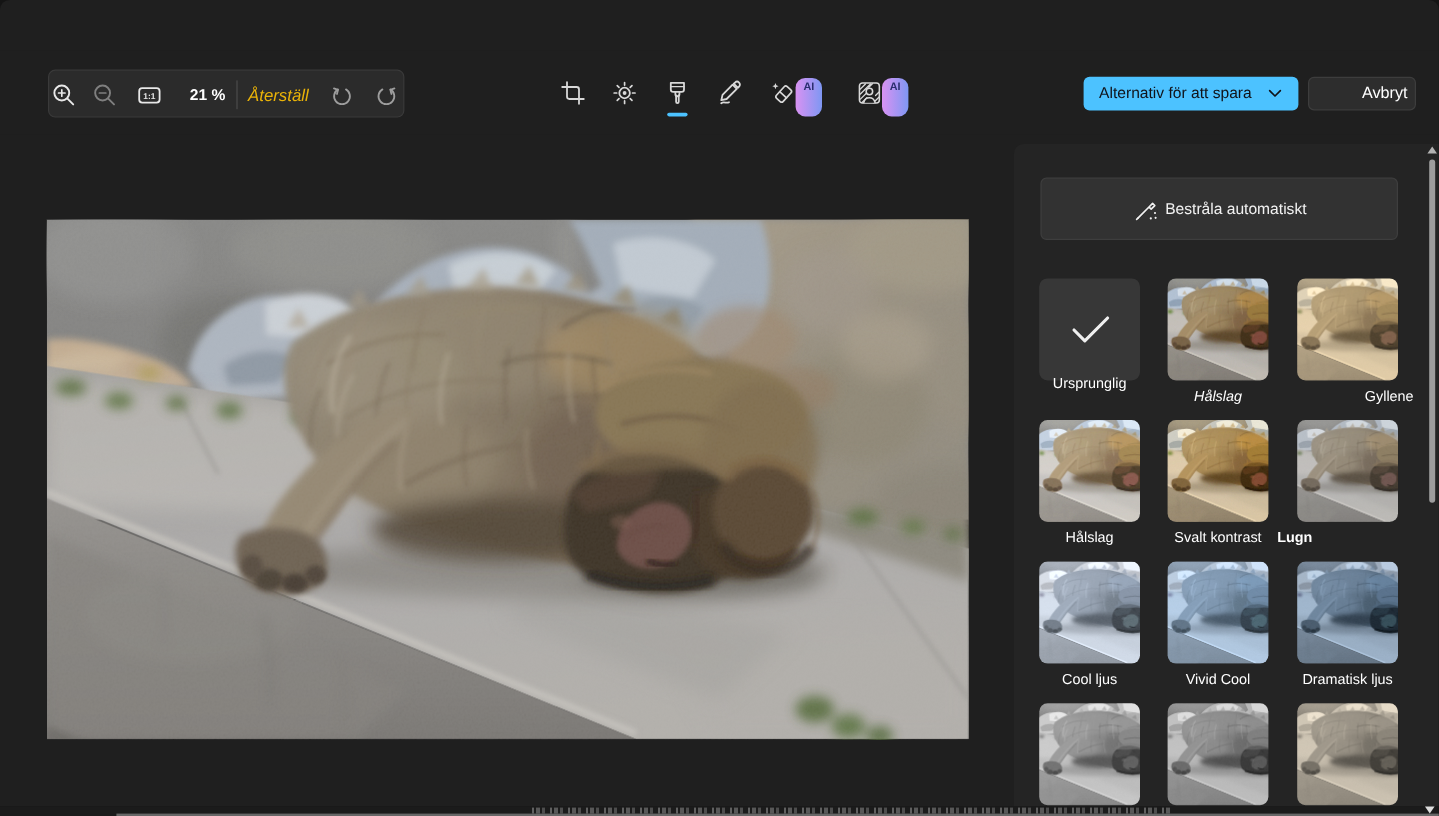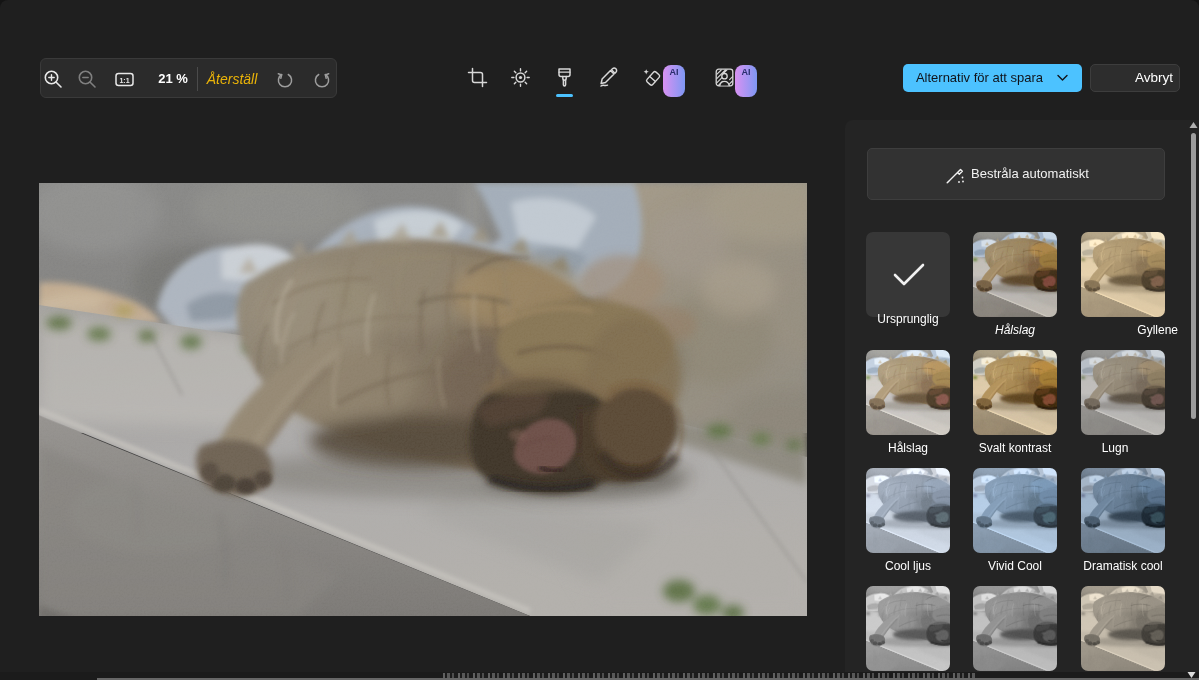--- a/index.html
+++ b/index.html
@@ -183,39 +183,39 @@
         <svg viewBox="140 27 405 405" preserveAspectRatio="xMidYMid slice" style="filter:sepia(0.25) saturate(1.8) contrast(1.22)">
           <use href="#scene"></use>
         </svg>
       </div>
       <div class="tlabel" style="left:960px;top:441px;">Svalt kontrast</div>
       <div class="tile" style="left:1081px;top:350px">
         <svg viewBox="140 27 405 405" preserveAspectRatio="xMidYMid slice" style="filter:saturate(0.8) brightness(1.05)">
           <use href="#scene"></use>
         </svg>
       </div>
-      <div class="tlabel" style="left:1060px;top:441px;">Lugn</div>
+      <div class="tlabel" style="left:1024px;top:441px;font-weight:bold;">Lugn</div>
       <div class="tile" style="left:866px;top:468px">
         <svg viewBox="140 27 405 405" preserveAspectRatio="xMidYMid slice" style="filter:sepia(0.45) hue-rotate(175deg) saturate(0.55) brightness(1.12)">
           <use href="#scene"></use>
         </svg>
       </div>
       <div class="tlabel" style="left:853px;top:559px;">Cool ljus</div>
       <div class="tile" style="left:973px;top:468px">
         <svg viewBox="140 27 405 405" preserveAspectRatio="xMidYMid slice" style="filter:sepia(0.55) hue-rotate(170deg) saturate(1.05) brightness(1.0)">
           <use href="#scene"></use>
         </svg>
       </div>
       <div class="tlabel" style="left:960px;top:559px;">Vivid Cool</div>
       <div class="tile" style="left:1081px;top:468px">
         <svg viewBox="140 27 405 405" preserveAspectRatio="xMidYMid slice" style="filter:sepia(0.55) hue-rotate(170deg) saturate(0.95) brightness(0.84) contrast(1.2)">
           <use href="#scene"></use>
         </svg>
       </div>
-      <div class="tlabel" style="left:1068px;top:559px;">Dramatisk cool</div>
+      <div class="tlabel" style="left:1068px;top:559px;">Dramatisk ljus</div>
       <div class="tile" style="left:866px;top:586px">
         <svg viewBox="140 27 405 405" preserveAspectRatio="xMidYMid slice" style="filter:grayscale(1) brightness(1.12)">
           <use href="#scene"></use>
         </svg>
       </div>
       <div class="tile" style="left:973px;top:586px">
         <svg viewBox="140 27 405 405" preserveAspectRatio="xMidYMid slice" style="filter:grayscale(1) brightness(1.05) contrast(1.05)">
           <use href="#scene"></use>
         </svg>
       </div>

